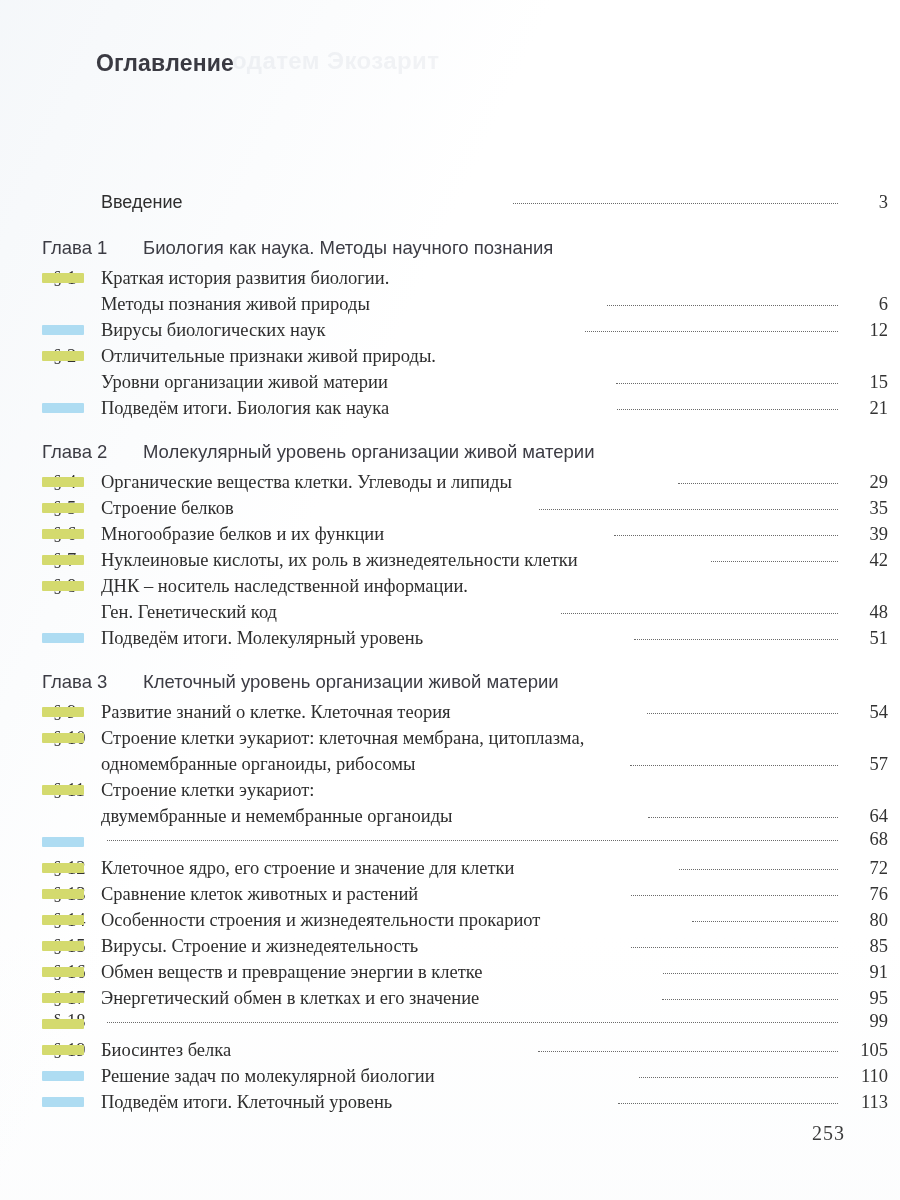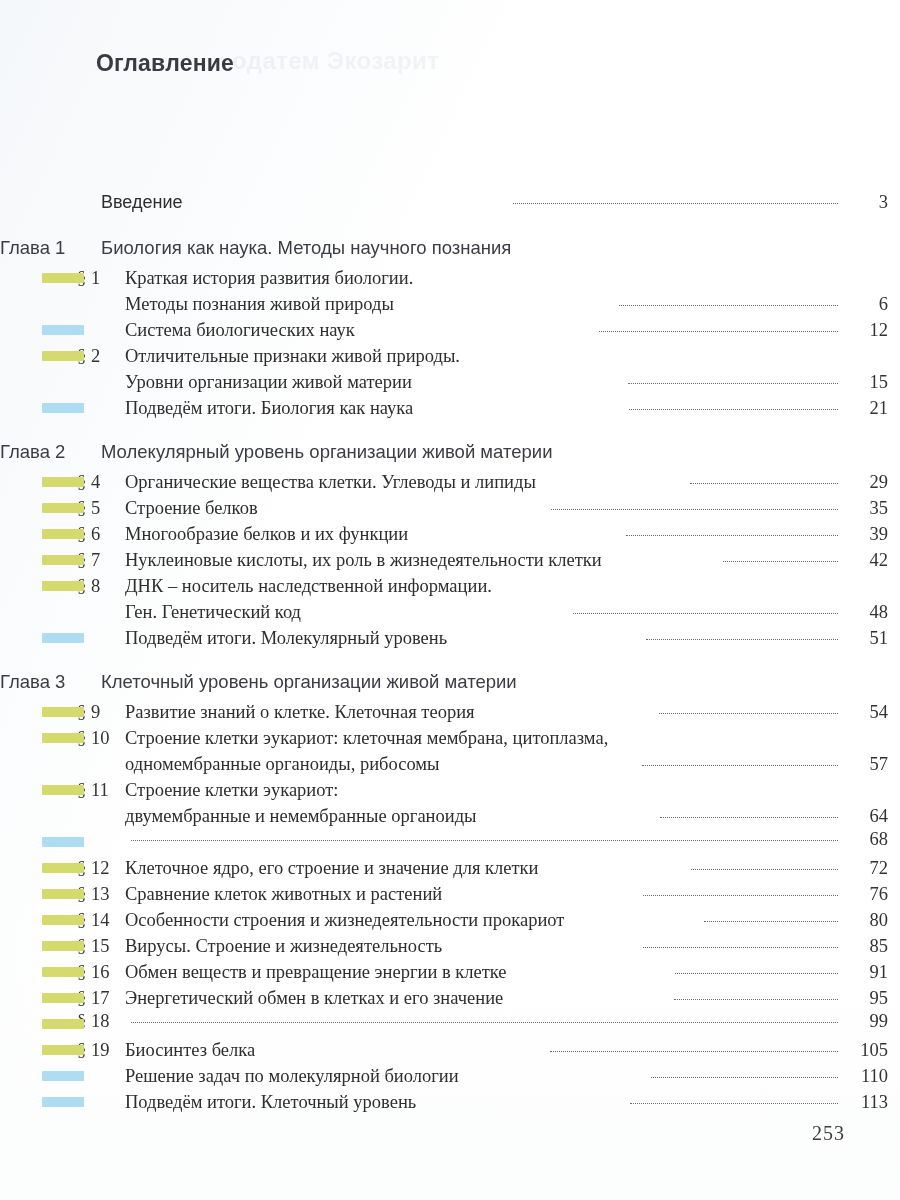--- a/index.html
+++ b/index.html
@@ -58,21 +58,21 @@
     top: 189px;
     width: 900px;
   }
 
   
   .row {
     position: relative;
     display: flex;
     align-items: baseline;
     min-height: 26px;
-    padding-left: 66px;
+    padding-left: 42px;
   }
 
   
   .chip {
     position: absolute;
     left: 42px;
     top: 8px;
     width: 42px;
     height: 10px;
     border-radius: 1px;
@@ -134,20 +134,21 @@
 
   
   .chapter {
     display: flex;
     align-items: baseline;
     font-family: "Liberation Sans", sans-serif;
     font-size: 18.5px;
     color: #3c3c44;
     margin-top: 20px;
     margin-bottom: 6px;
+    padding-left: 42px;
   }
   .chapter .ch-label {
     flex: 0 0 101px;
     width: 101px;
     white-space: nowrap;
   }
   .chapter .ch-title {
     white-space: nowrap;
   }
 
@@ -196,21 +197,21 @@
       </div>
       <div class="row cont">
         <span class="sect"></span>
         <span class="title">Методы познания живой природы</span>
         <span class="leader"></span>
         <span class="pg">6</span>
       </div>
       <div class="row">
         <span class="chip blue"></span>
         <span class="sect"></span>
-        <span class="title">Система биологических наук</span>
+        <span class="title">Вирусы биологических наук</span>
         <span class="leader"></span>
         <span class="pg">12</span>
       </div>
       <div class="row">
         <span class="chip olive"></span>
         <span class="sect">§ 2</span>
         <span class="title">Отличительные признаки живой природы.</span>
         <span class="leader hidden"></span>
         <span class="pg blank"></span>
       </div>

